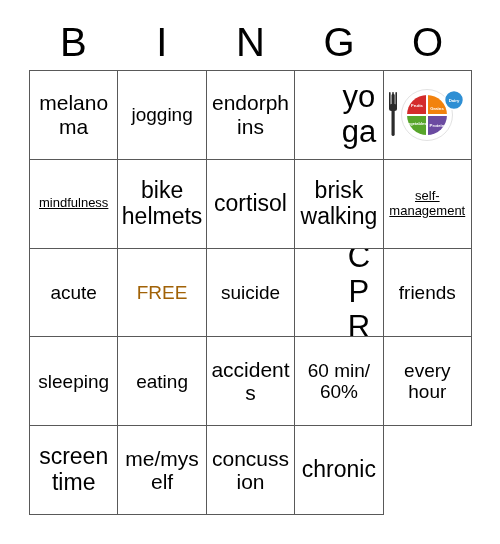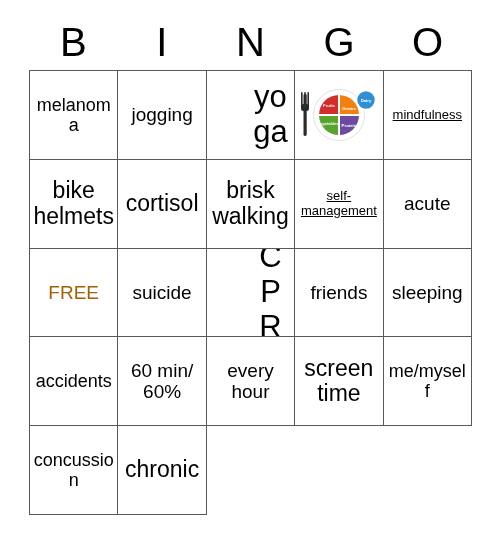--- a/index.html
+++ b/index.html
@@ -75,21 +75,21 @@
   .cell-text {
     display: block;
     width: 100%;
     line-height: 1.12;
     word-break: break-word;
     hyphens: none;
   }
 
   
   .fs-xs  { font-size: 13px; text-decoration: underline; }
-  .fs-sm  { font-size: 18px; }
+  .fs-sm  { font-size: 21px; }
   .fs-md  { font-size: 19px; }
   .fs-lg  { font-size: 23px; }
   .fs-xl  { font-size: 19px; }
   .fs-xxl { font-size: 31px; margin-left: 40px; }
 
   .free-text { color: #a16207; }
 
   
   .icon-cell {
     padding: 0;
@@ -118,20 +118,23 @@
     <div class="header-cell">G</div>
     <div class="header-cell">O</div>
   </div>
 
   <div id="bingo-grid">
       <div class="cell">
         <span class="cell-text fs-sm">melanoma</span>
       </div>
       <div class="cell">
         <span class="cell-text fs-xl">jogging</span>
+      </div>
+      <div class="cell">
+        <span class="cell-text fs-sm">endorphins</span>
       </div>
       <div class="cell">
         <span class="cell-text fs-xxl">yoga</span>
       </div>
       <div class="cell icon-cell">
         <div class="myplate-wrap">
           <svg class="myplate-svg" width="80" height="62" viewBox="0 0 80 62">
             <g>
               <rect x="4.5" y="10" width="3.2" height="42" rx="1.4" fill="#2b2b2b"></rect>
               <rect x="2.0" y="8" width="1.6" height="16" rx="0.8" fill="#2b2b2b"></rect>
@@ -182,20 +185,23 @@
       <div class="cell">
         <span class="cell-text fs-xxl">CPR</span>
       </div>
       <div class="cell">
         <span class="cell-text fs-xl">friends</span>
       </div>
       <div class="cell">
         <span class="cell-text fs-md">sleeping</span>
       </div>
       <div class="cell">
+        <span class="cell-text fs-xl">eating</span>
+      </div>
+      <div class="cell">
         <span class="cell-text fs-sm">accidents</span>
       </div>
       <div class="cell">
         <span class="cell-text fs-md">60 min/ 60%</span>
       </div>
       <div class="cell">
         <span class="cell-text fs-xl">every hour</span>
       </div>
       <div class="cell">
         <span class="cell-text fs-lg">screen time</span>

